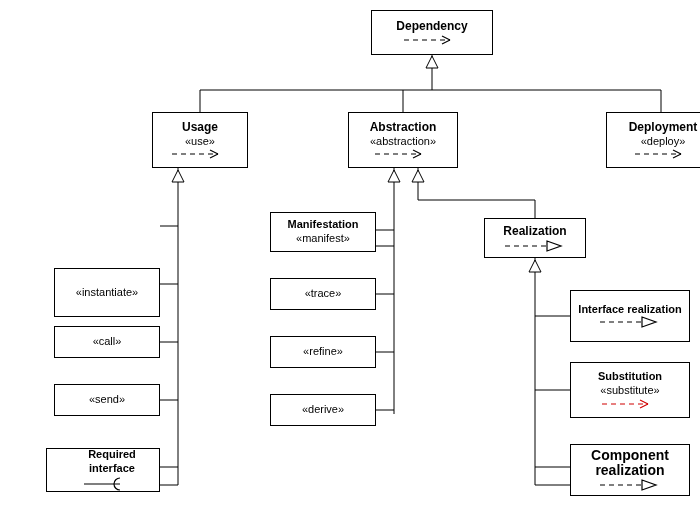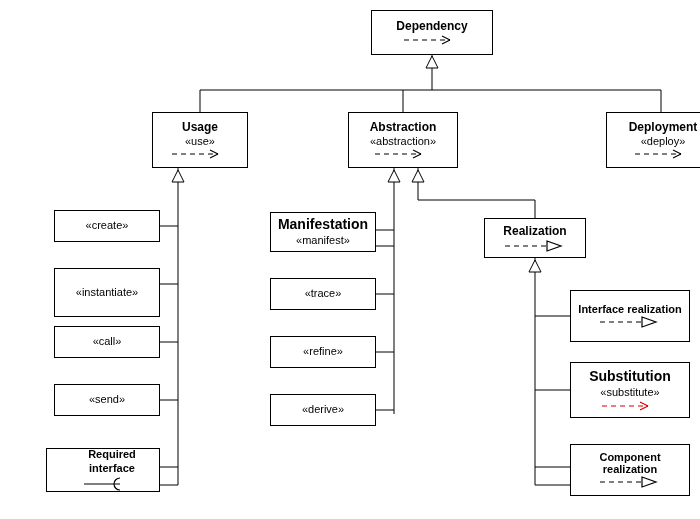--- a/index.html
+++ b/index.html
@@ -131,44 +131,41 @@
     <span class="stereo">«deploy»</span>
     <span>
         <svg width="60" height="12" style="display:block">
           <line x1="2" y1="6" x2="48" y2="6" stroke="#000" stroke-width="1.2" stroke-dasharray="5,4"></line>
           <line x1="48" y1="6" x2="40" y2="2" stroke="#000" stroke-width="1.2"></line>
           <line x1="48" y1="6" x2="40" y2="10" stroke="#000" stroke-width="1.2"></line>
         </svg>
       </span>
   </div>
 
-  <div class="box" style="left:14px; top:210px; width:106px; height:32px;">
-    <span class="stereo">«create»</span>
-  </div>
   <div class="box" style="left:14px; top:268px; width:106px; height:49px;">
     <span class="stereo">«instantiate»</span>
   </div>
   <div class="box" style="left:14px; top:326px; width:106px; height:32px;">
     <span class="stereo">«call»</span>
   </div>
   <div class="box" style="left:14px; top:384px; width:106px; height:32px;">
     <span class="stereo">«send»</span>
   </div>
   <div class="box" style="left:6px; top:448px; width:114px; height:44px;padding-left:24px;">
     <span class="title" style="font-size:11px">Required interface</span>
     <span>
         <svg width="64" height="16" style="display:block">
           <line x1="4" y1="8" x2="40" y2="8" stroke="#000" stroke-width="1.2"></line>
           <path d="M40,2 A6,6 0 0,0 40,14" fill="none" stroke="#000" stroke-width="1.2"></path>
         </svg>
       </span>
   </div>
 
   <div class="box" style="left:230px; top:212px; width:106px; height:40px;">
-    <span class="title" style="font-size:14px">Manifestation</span>
+    <span class="title" style="font-size:11px">Manifestation</span>
     <span class="stereo">«manifest»</span>
   </div>
   <div class="box" style="left:230px; top:278px; width:106px; height:32px;">
     <span class="stereo">«trace»</span>
   </div>
   <div class="box" style="left:230px; top:336px; width:106px; height:32px;">
     <span class="stereo">«refine»</span>
   </div>
   <div class="box" style="left:230px; top:394px; width:106px; height:32px;">
     <span class="stereo">«derive»</span>
@@ -189,32 +186,32 @@
       <span>Interface realization</span>
     </span>
     <span>
         <svg width="64" height="14" style="display:block">
           <line x1="2" y1="7" x2="44" y2="7" stroke="#000" stroke-width="1.2" stroke-dasharray="5,4"></line>
           <path d="M44,2 L58,7 L44,12 Z" fill="#fff" stroke="#000" stroke-width="1.2"></path>
         </svg>
       </span>
   </div>
   <div class="box" style="left:530px; top:362px; width:120px; height:56px;">
-    <span class="title" style="font-size:14px">Substitution</span>
+    <span class="title" style="font-size:11px">Substitution</span>
     <span class="stereo">«substitute»</span>
     <span>
         <svg width="60" height="12" style="display:block">
           <line x1="2" y1="6" x2="48" y2="6" stroke="#d00000" stroke-width="1.2" stroke-dasharray="5,4"></line>
           <line x1="48" y1="6" x2="40" y2="2" stroke="#d00000" stroke-width="1.2"></line>
           <line x1="48" y1="6" x2="40" y2="10" stroke="#d00000" stroke-width="1.2"></line>
         </svg>
       </span>
   </div>
   <div class="box" style="left:530px; top:444px; width:120px; height:52px;">
-    <span class="title" style="font-size:11px; line-height:1.1;">
+    <span class="title" style="font-size:14px; line-height:1.1;">
       <span>Component realization</span>
     </span>
     <span>
         <svg width="64" height="14" style="display:block">
           <line x1="2" y1="7" x2="44" y2="7" stroke="#000" stroke-width="1.2" stroke-dasharray="5,4"></line>
           <path d="M44,2 L58,7 L44,12 Z" fill="#fff" stroke="#000" stroke-width="1.2"></path>
         </svg>
       </span>
   </div>
 

